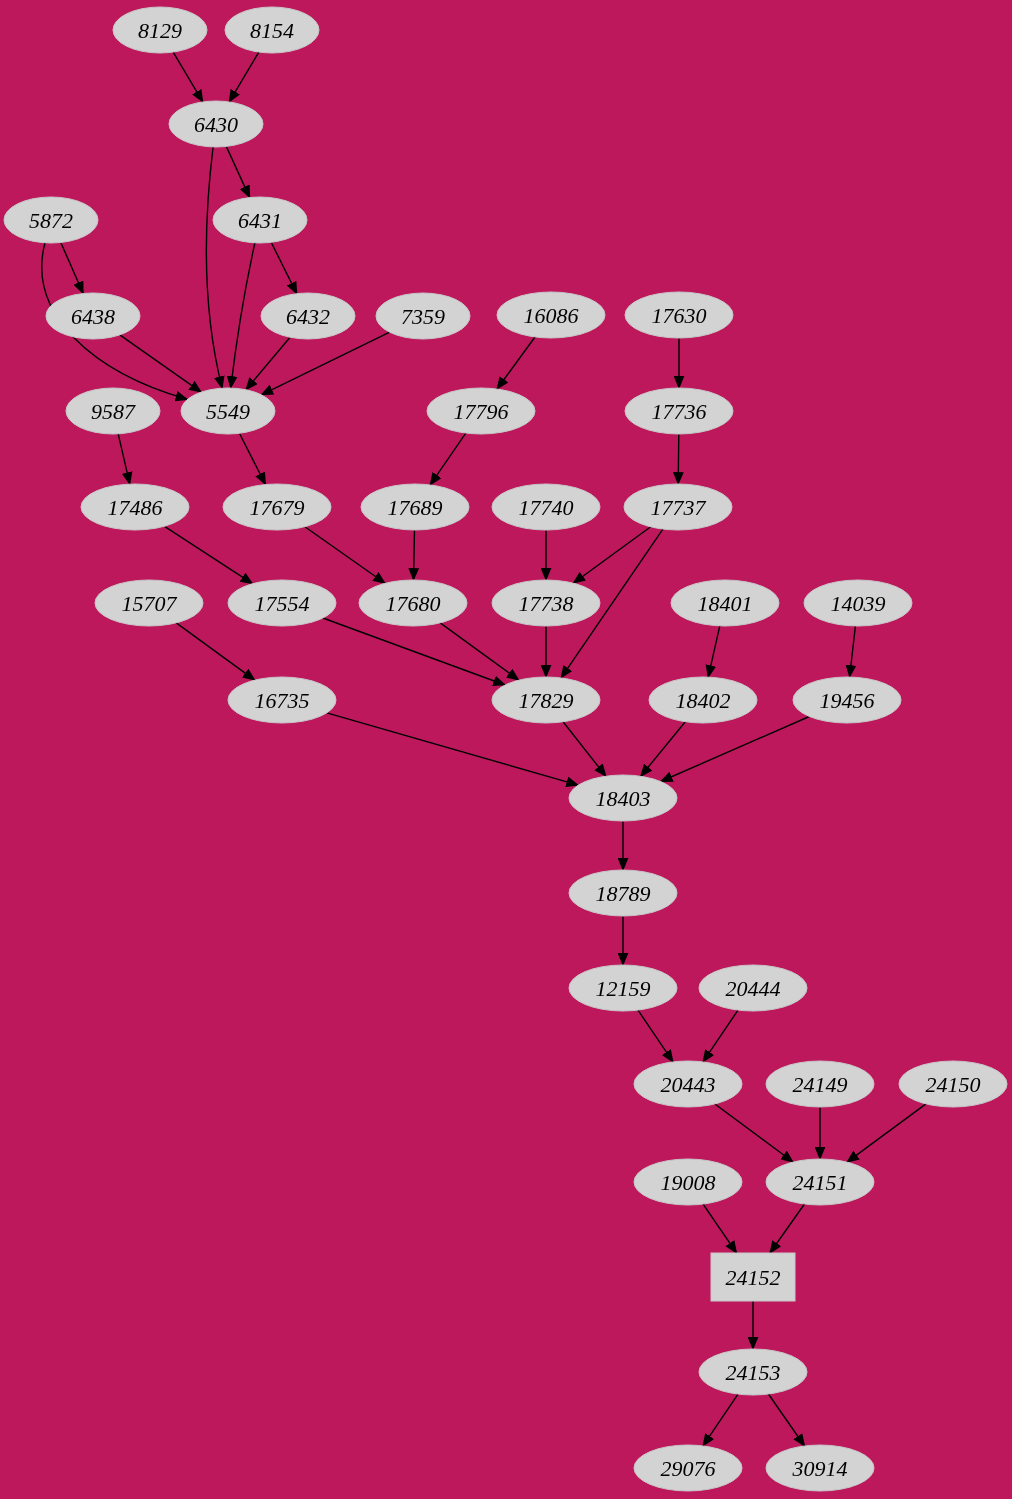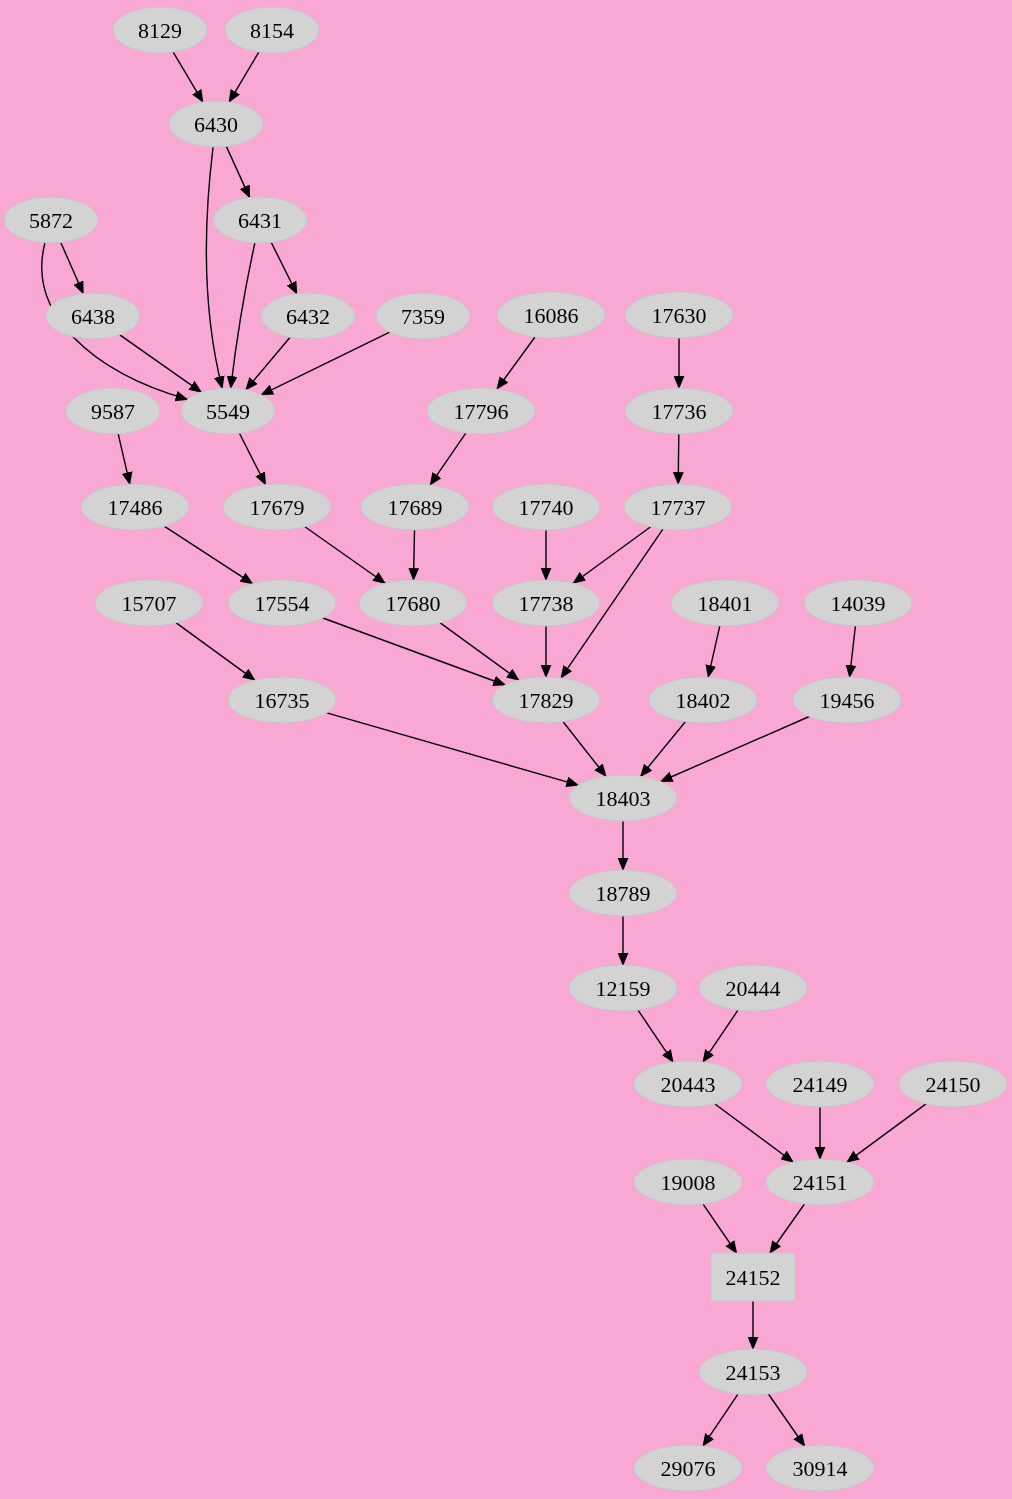--- a/index.html
+++ b/index.html
@@ -4,22 +4,23 @@
 <style>
   html, body {
     margin: 0;
     padding: 0;
     background: #ffffff;
   }
   .canvas {
     position: relative;
     width: 1012px;
     height: 1499px;
-    background: #f9a8d4;
+    background: #be185d;
     overflow: hidden;
+    font-style: italic;
   }
   svg text {
     font-family: "Liberation Serif", "DejaVu Serif", serif;
     font-size: 22px;
     fill: #000000;
     text-anchor: middle;
   }
 </style>
 </head>
 <body>

